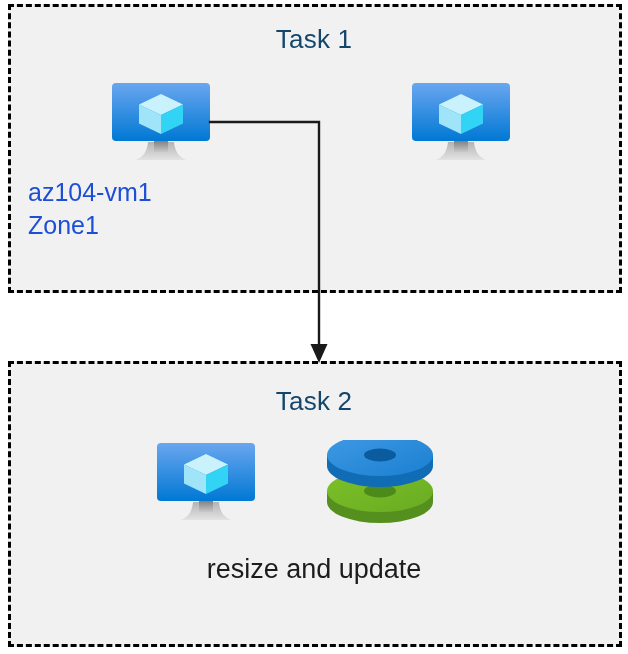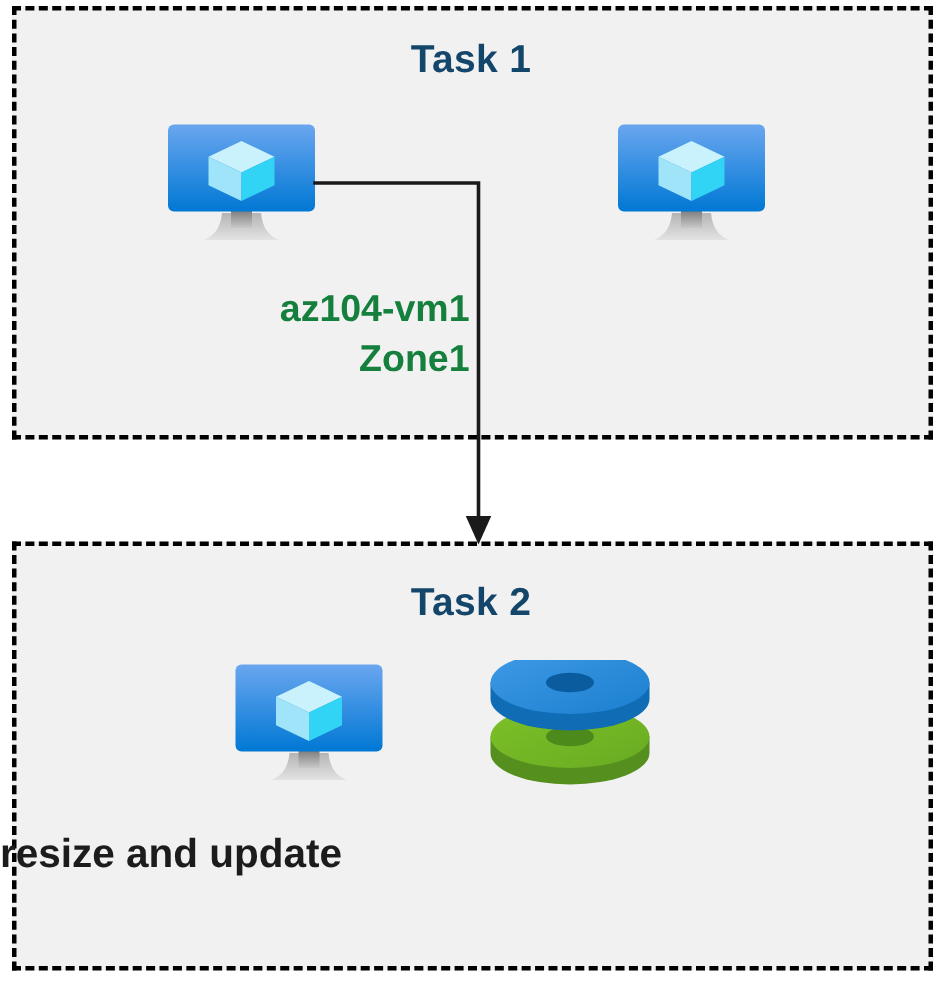--- a/index.html
+++ b/index.html
@@ -12,21 +12,20 @@
     height: 654px;
     position: relative;
     font-family: "Liberation Sans", sans-serif;
     overflow: hidden;
   }
   #canvas {
     position: absolute;
     left: 0; top: 0;
     width: 628px;
     height: 654px;
-    font-weight: bold;
   }
 
   
   .task-box {
     position: absolute;
     background: #f1f1f1;
     box-sizing: border-box;
     border: 3px dashed #000000;
   }
   #task1-box {
@@ -52,36 +51,36 @@
     line-height: 30px;
     letter-spacing: 0.2px;
     user-select: none;
   }
   #task1-title { left: 0; top: 24px; }
   #task2-title { left: 0; top: 386px; }
 
   
   .vm-label {
     position: absolute;
-    text-align: right;
-    color: #15803d;
+    text-align: left;
+    color: #1d4ed8;
     font-size: 25px;
     line-height: 33px;
     white-space: pre-line;
     user-select: none;
-    margin-top: 14px;
   }
   #vm1-label { left: 28px; top: 176px; width: 285px; }
   #vm2-label { left: 330px; top: 176px; width: 285px; }
 
   #task2-caption {
     position: absolute;
     left: 0;
     top: 552px;
     width: 628px;
+    text-align: center;
     color: #1c1c1c;
     font-size: 27px;
     line-height: 34px;
     user-select: none;
   }
 
   
   .vm-icon {
     position: absolute;
     width: 110px;

